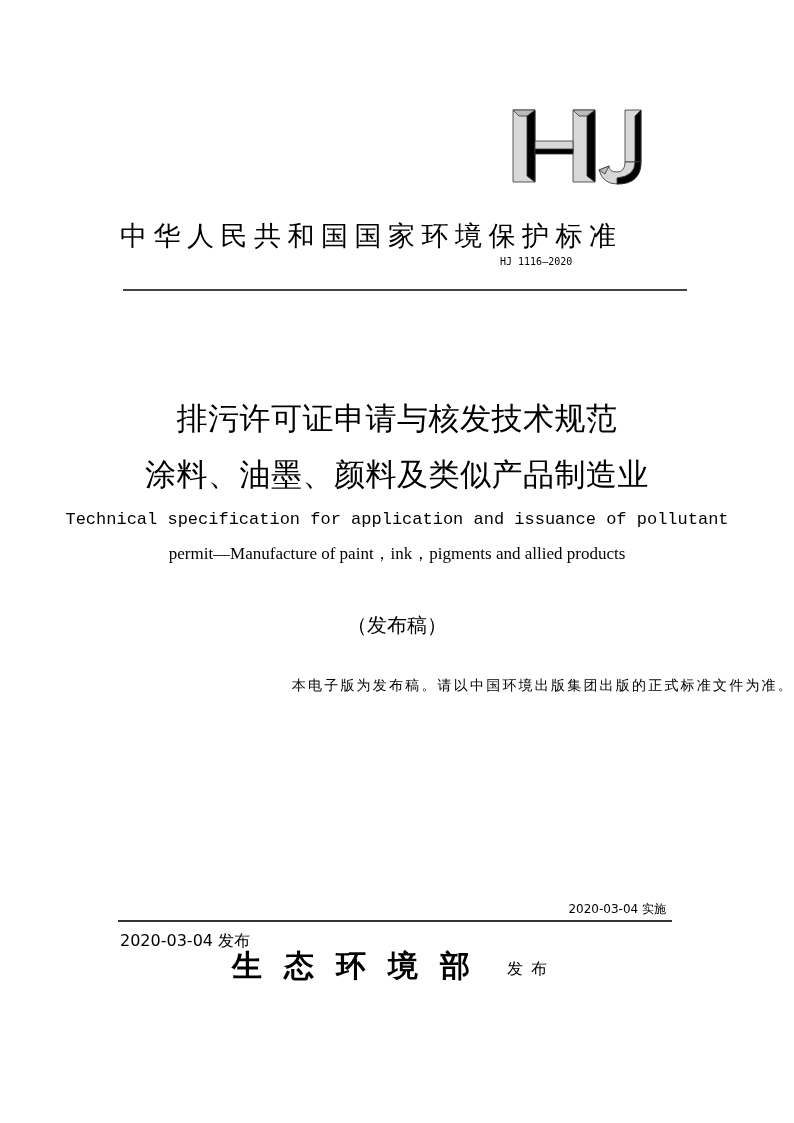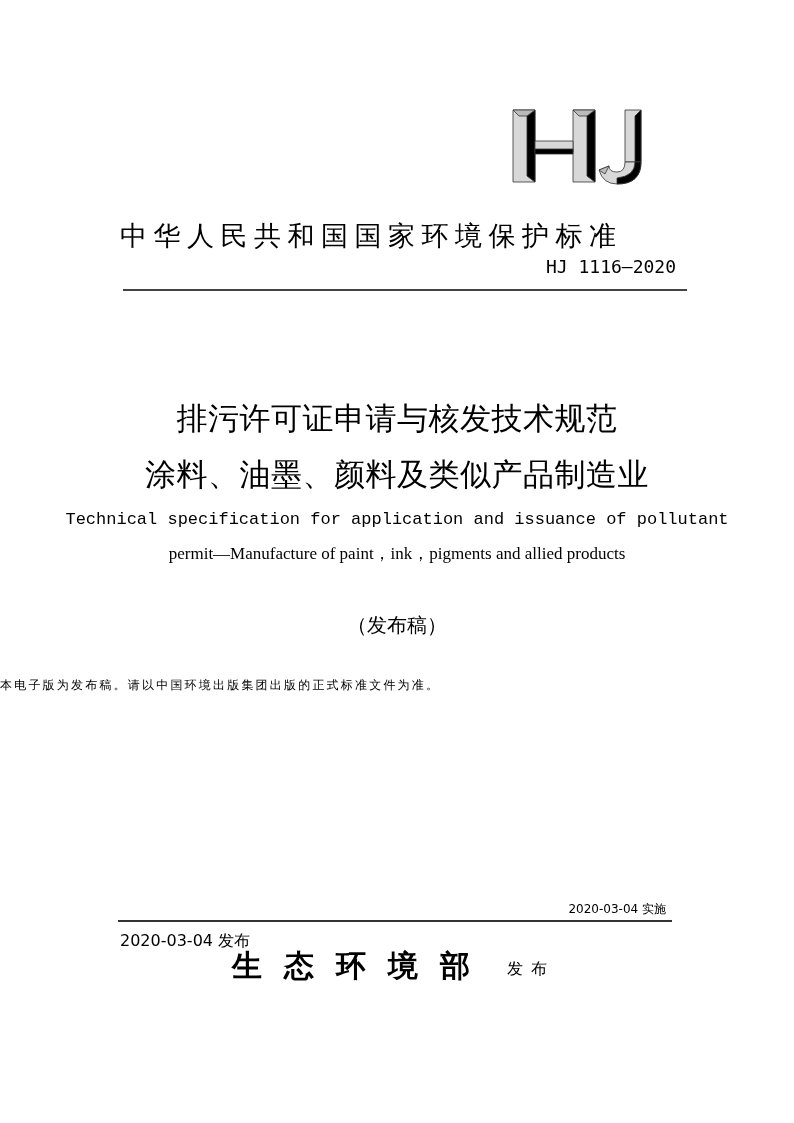--- a/index.html
+++ b/index.html
@@ -1,27 +1,27 @@
 <!DOCTYPE html>
 <html><head>
 <meta charset="utf-8">
 <style>
   html, body { margin:0; padding:0; background:#ffffff; }
   body { width:794px; height:1123px; position:relative; overflow:hidden; font-family:"DejaVu Sans", sans-serif; color:#000; }
   .abs { position:absolute; }
   .hj-logo { left:505px; top:100px; width:140px; height:90px; }
   .std-title { left:120px; top:218px; width:560px; font-size:27px; font-weight:normal; letter-spacing:6.5px; white-space:nowrap; font-family:"DejaVu Sans", sans-serif; }
-  .std-number { left:500px; top:256px; width:176px; text-align:right; font-size:18px; font-family:"DejaVu Sans Mono", monospace; white-space:nowrap; }
+  .std-number { left:500px; top:256px; width:176px; text-align:left; font-size:10px; font-family:"DejaVu Sans Mono", monospace; white-space:nowrap; }
   .rule-top { left:123px; top:289px; width:564px; height:2px; background:#444; }
   .title-cn-1 { left:0; width:794px; top:398px; text-align:center; font-size:31px; white-space:nowrap; letter-spacing:0.5px; }
   .title-cn-2 { left:0; width:794px; top:454px; text-align:center; font-size:31px; white-space:nowrap; letter-spacing:0.5px; }
   .title-en-1 { left:0; width:794px; top:510px; text-align:center; font-size:17px; font-family:Liberation Mono, monospace; white-space:nowrap; }
   .title-en-2 { left:0; width:794px; top:542px; text-align:center; font-size:17px; font-family:"Liberation Serif", serif; white-space:nowrap; }
   .draft-label { left:0; width:794px; top:612px; text-align:center; font-size:20px; white-space:nowrap; }
-  .notice { left:0; width:794px; top:677px; text-align:left; font-size:12px; letter-spacing:2.2px; white-space:nowrap; font-family:"DejaVu Serif", serif; }
+  .notice { left:0; width:794px; top:677px; text-align:right; font-size:14px; letter-spacing:2.2px; white-space:nowrap; font-family:"DejaVu Serif", serif; }
   .issue-date { left:120px; top:931px; font-size:16px; white-space:nowrap; }
   .impl-date { right:128px; top:901px; font-size:12px; white-space:nowrap; }
   .rule-bottom { left:118px; top:920px; width:554px; height:2px; background:#333; }
   .publisher { left:232px; top:946px; font-size:30px; font-weight:bold; letter-spacing:22px; white-space:nowrap; }
   .publisher-suffix { left:507px; top:959px; font-size:16px; letter-spacing:8px; white-space:nowrap; }
 </style>
 </head>
 <body>
 
 <div class="abs hj-logo">

